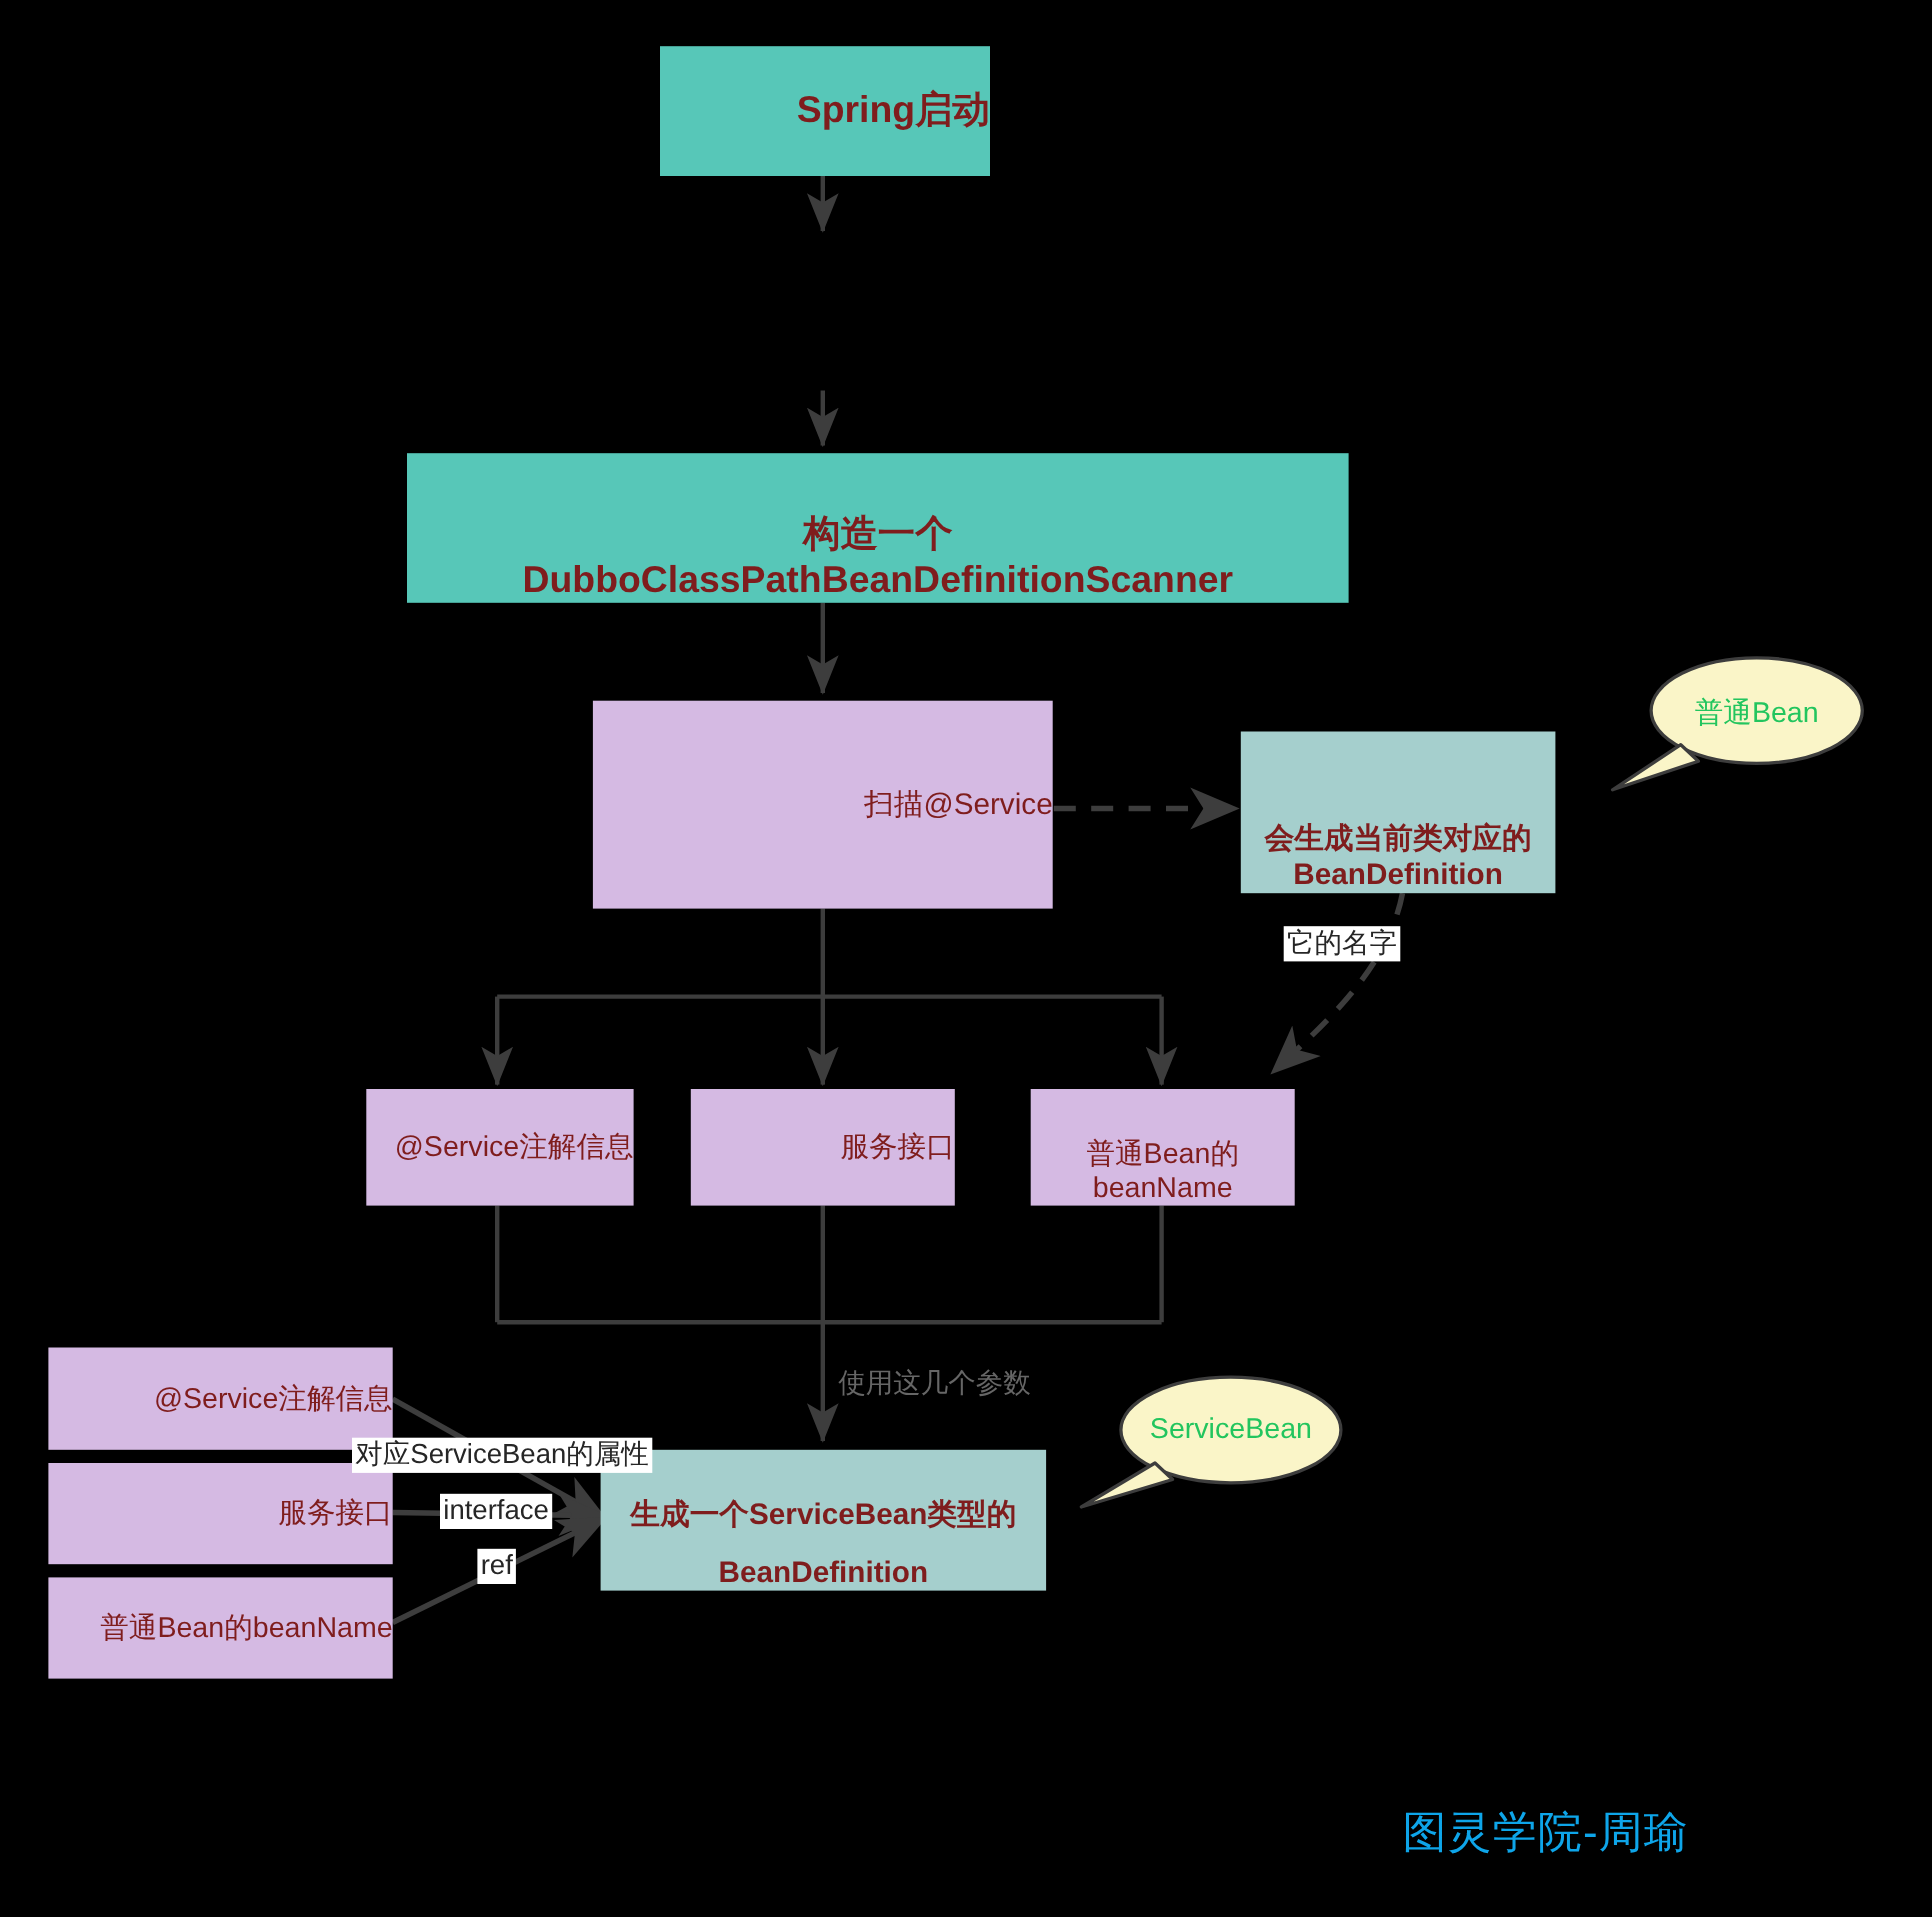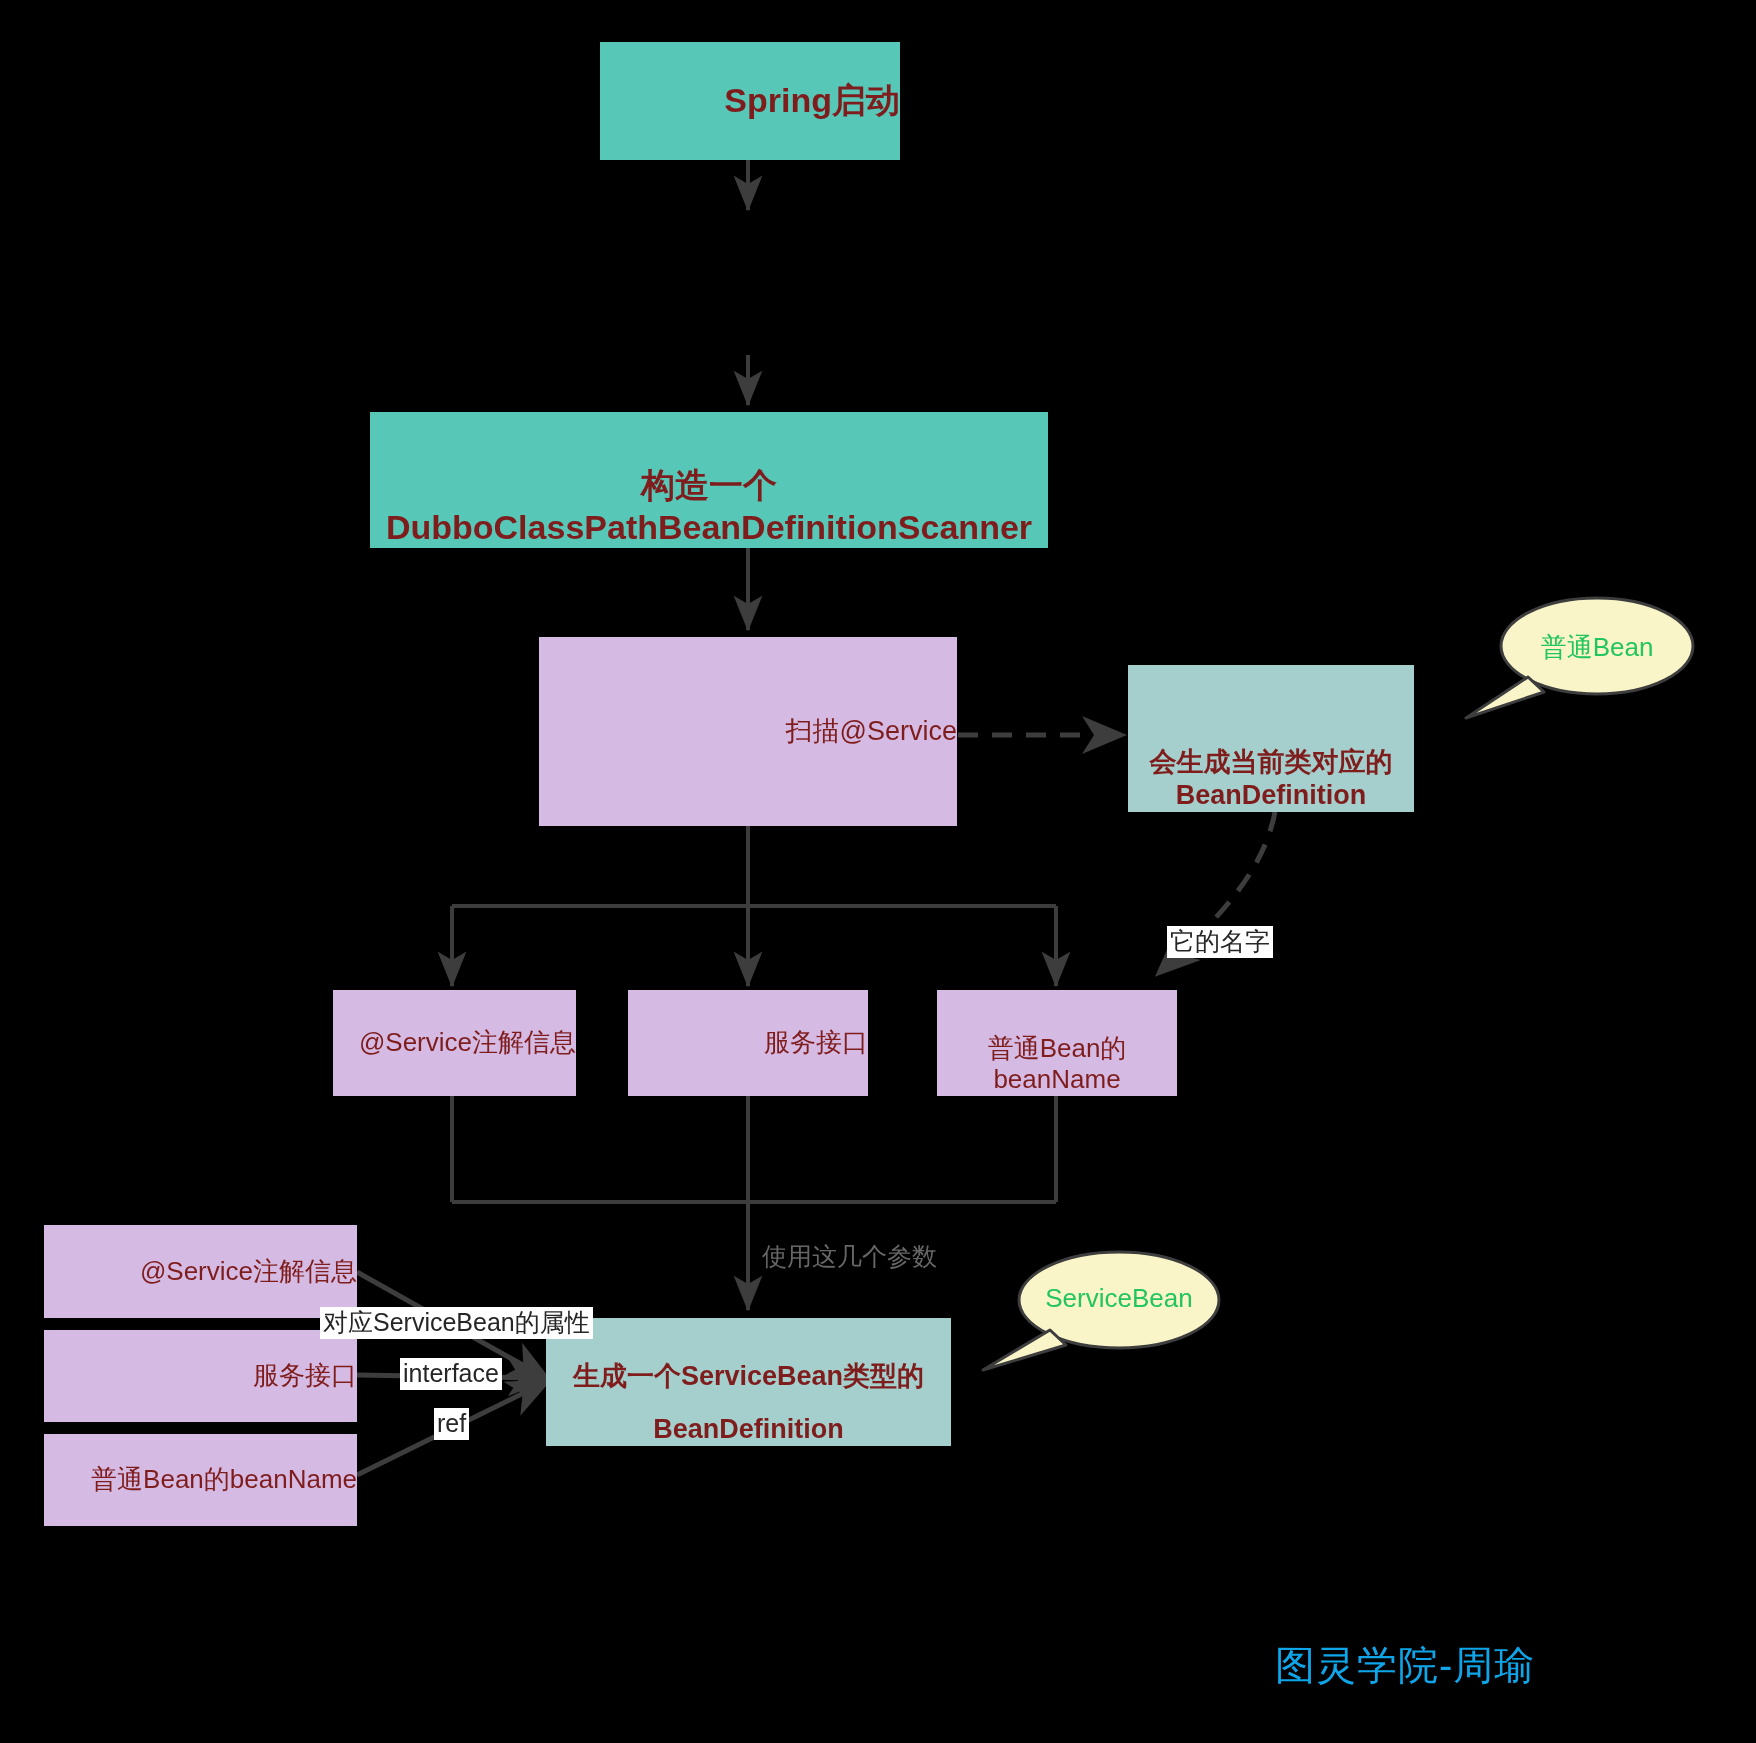--- a/index.html
+++ b/index.html
@@ -130,21 +130,21 @@
       <ellipse cx="1119" cy="1300" rx="100" ry="48" fill="#faf5c8" stroke="#3d3d3d" stroke-width="3"></ellipse>
       <path d="M1050,1330 L983,1370 L1066,1345 Z" fill="#faf5c8" stroke="#3d3d3d" stroke-width="3" stroke-linejoin="round"></path>
     </g>
   </svg>
 
   <div class="node node-teal" style="left:600px; top:42px; width:300px; height:118px; font-size:34px;">
     <span>Spring启动</span>
   </div>
 
 
-  <div class="node node-teal" style="left:370px; top:412px; width:678px; height:136px; font-size:34px; flex-direction:column;">
+  <div class="node node-teal" style="left:370px; top:412px; width:856px; height:136px; font-size:34px; flex-direction:column;">
     <span>构造一个</span>
     <span>DubboClassPathBeanDefinitionScanner</span>
   </div>
 
   <div class="node node-purple" style="left:539px; top:637px; width:418px; height:189px; font-size:27px;">
     <span>扫描@Service</span>
   </div>
 
   <div class="node node-mint" style="left:1128px; top:665px; width:286px; height:147px; font-size:27px; flex-direction:column;">
     <span>会生成当前类对应的</span>
@@ -182,21 +182,21 @@
   </div>
 
   <div class="callout" style="left:1501px; top:630px; width:192px; height:34px;">
     <span class="bubble-text">普通Bean</span>
   </div>
 
   <div class="callout" style="left:1019px; top:1283px; width:200px; height:34px;">
     <span class="bubble-text">ServiceBean</span>
   </div>
 
-  <div class="edge-label" style="left:1167px; top:926px;">它的名字</div>
+  <div class="edge-label" style="left:1167px; top:842px;">它的名字</div>
 
   <div class="edge-label-plain" style="left:762px; top:1240px;">使用这几个参数</div>
 
   <div class="edge-label" style="left:320px; top:1307px;">对应ServiceBean的属性</div>
 
   <div class="edge-label" style="left:400px; top:1358px;">interface</div>
 
   <div class="edge-label" style="left:434px; top:1408px;">ref</div>
 
   <div class="watermark" style="left:1275px; top:1638px;">图灵学院-周瑜</div>

